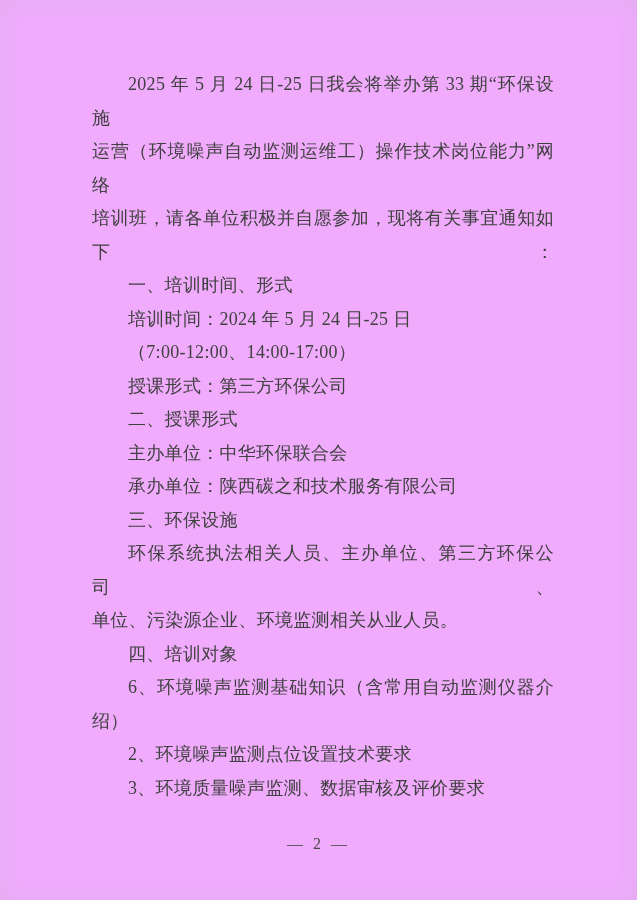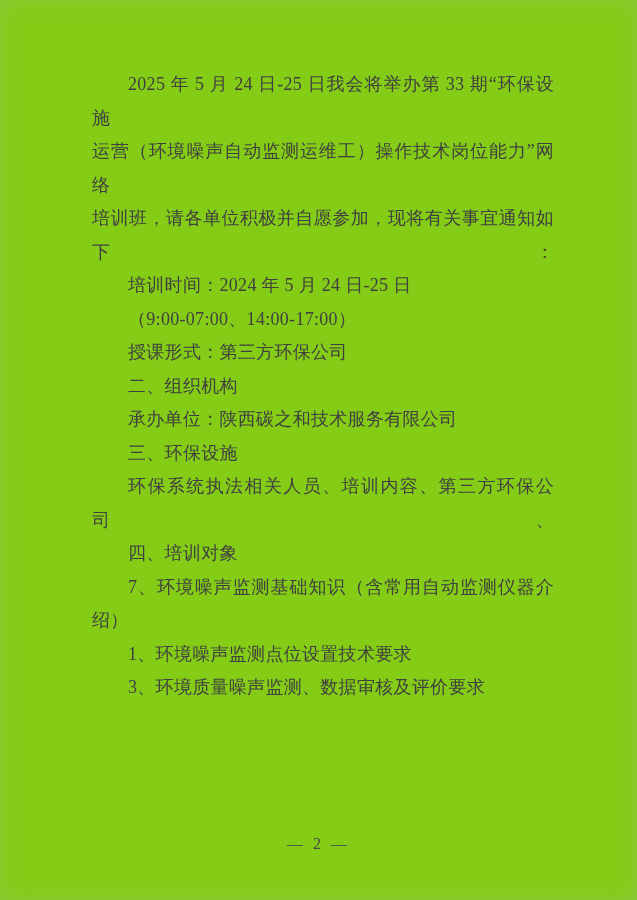--- a/index.html
+++ b/index.html
@@ -9,21 +9,21 @@
   body {
     width: 637px;
     height: 900px;
     background: #f4f5f6;
     font-family: "Liberation Serif", "DejaVu Serif", serif;
   }
   .page {
     position: relative;
     width: 637px;
     height: 900px;
-    background: #84cc16;
+    background: #f0abfc;
     box-shadow: inset 0 0 22px rgba(175, 185, 198, 0.22);
     overflow: hidden;
     color: #404040;
   }
   .content {
     position: absolute;
     left: 92px;
     top: 68px;
     width: 462px;
   }
@@ -57,31 +57,34 @@
 </head>
 <body>
 
 <div class="page">
   <div class="content">
 
     <p class="line indent fill">2025 年 5 月 24 日-25 日我会将举办第 33 期“环保设施</p>
     <p class="line fill">运营（环境噪声自动监测运维工）操作技术岗位能力”网络</p>
     <p class="line fill">培训班，请各单位积极并自愿参加，现将有关事宜通知如下：</p>
 
+    <p class="line indent">一、培训时间、形式</p>
     <p class="line indent">培训时间：2024 年 5 月 24 日-25 日</p>
-    <p class="line indent">（9:00-07:00、14:00-17:00）</p>
+    <p class="line indent">（7:00-12:00、14:00-17:00）</p>
     <p class="line indent">授课形式：第三方环保公司</p>
 
-    <p class="line indent">二、组织机构</p>
+    <p class="line indent">二、授课形式</p>
+    <p class="line indent">主办单位：中华环保联合会</p>
     <p class="line indent">承办单位：陕西碳之和技术服务有限公司</p>
 
     <p class="line indent">三、环保设施</p>
-    <p class="line indent fill">环保系统执法相关人员、培训内容、第三方环保公司、</p>
+    <p class="line indent fill">环保系统执法相关人员、主办单位、第三方环保公司、</p>
+    <p class="line">单位、污染源企业、环境监测相关从业人员。</p>
 
     <p class="line indent">四、培训对象</p>
-    <p class="line indent">7、环境噪声监测基础知识（含常用自动监测仪器介绍）</p>
-    <p class="line indent">1、环境噪声监测点位设置技术要求</p>
+    <p class="line indent">6、环境噪声监测基础知识（含常用自动监测仪器介绍）</p>
+    <p class="line indent">2、环境噪声监测点位设置技术要求</p>
     <p class="line indent">3、环境质量噪声监测、数据审核及评价要求</p>
 
   </div>
 
   <div class="footer">— 2 —</div>
 </div>
 
 </body></html>

